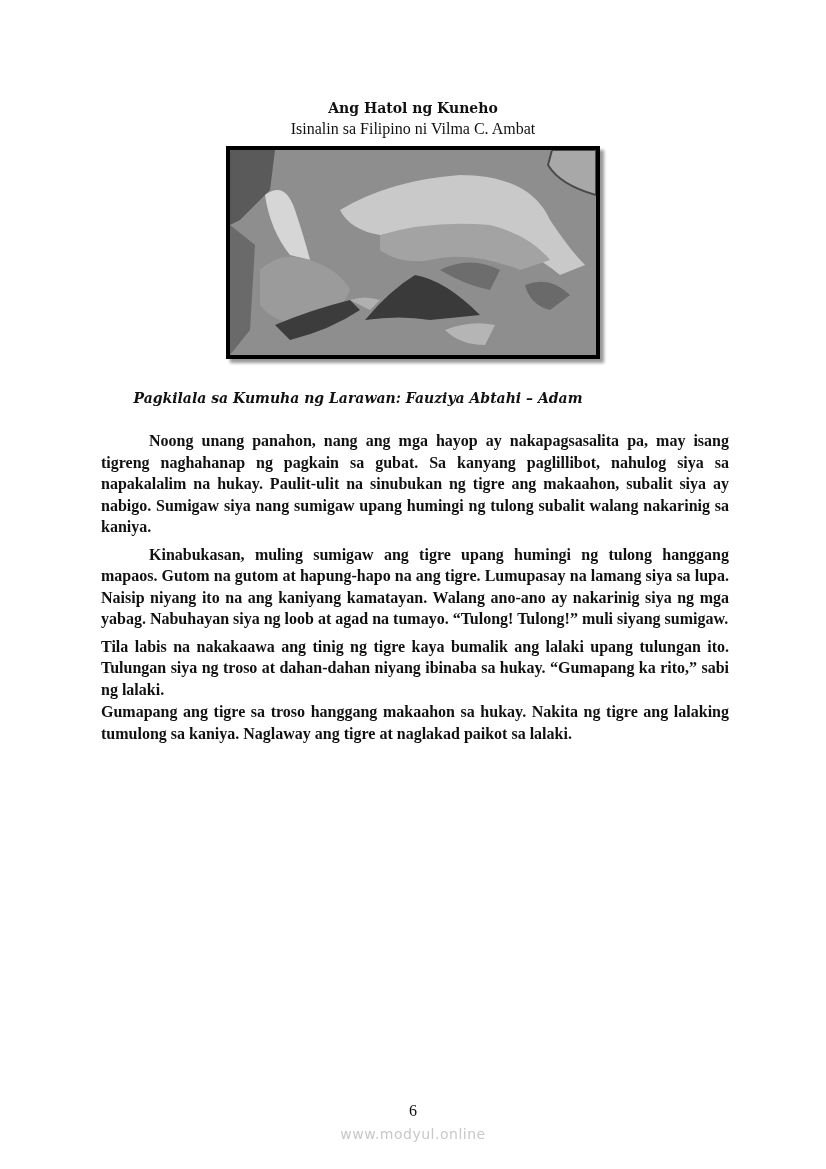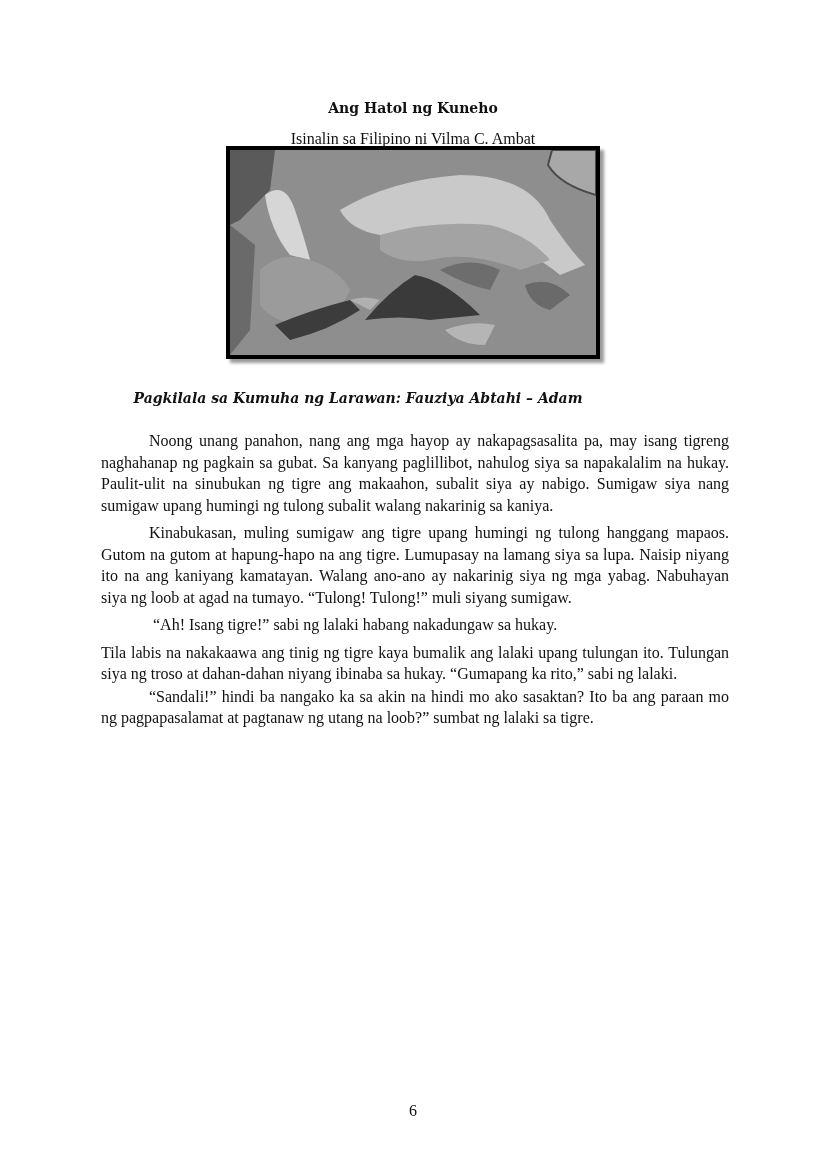--- a/index.html
+++ b/index.html
@@ -4,36 +4,36 @@
   <style>
     html, body { margin: 0; padding: 0; background: #ffffff; }
     body { width: 826px; height: 1169px; position: relative; overflow: hidden; color: #111; }
     .page { position: absolute; left: 0; top: 0; width: 826px; height: 1169px; }
     .title {
       position: absolute; top: 100px; left: 0; width: 826px; text-align: center;
       font-family: "DejaVu Serif", serif; font-weight: bold; font-size: 14px; color: #111;
     }
     .subtitle {
       position: absolute; top: 120px; left: 0; width: 826px; text-align: center;
-      font-family: "Liberation Serif", serif; font-size: 16px; color: #111; margin-top: 10px;
+      font-family: "Liberation Serif", serif; font-size: 16px; color: #111;
     }
     .photo-wrap {
       position: absolute; left: 226px; top: 146px; width: 366px; height: 205px;
       border: 4px solid #000; box-shadow: 4px 4px 3px #9a9a9a; overflow: hidden; background: #8c8c8c;
     }
     .photo-wrap svg { display: block; }
     .caption {
       position: absolute; top: 390px; left: 0; width: 716px; text-align: center;
       font-family: "DejaVu Serif", serif; font-weight: bold; font-style: italic; font-size: 14px; color: #111;
     }
     .body-text {
       position: absolute; left: 101px; top: 430px; width: 628px;
       font-family: "Liberation Serif", serif; font-size: 16px; line-height: 21.5px; color: #111;
     }
-    .body-text p { margin: 0 0 6px 0; text-align: justify; }
+    .body-text p { margin: 0 0 6px 0; text-align: justify; font-weight: bold; }
     .body-text p.indent { text-indent: 48px; }
     .body-text p.tight { margin-bottom: 1px; }
     .body-text p.small-indent { text-indent: 3px; }
     .body-text p.indent-short { text-indent: 52px; }
     .page-number {
       position: absolute; top: 1102px; left: 0; width: 826px; text-align: center;
       font-family: "Liberation Serif", serif; font-size: 16px; color: #111;
     }
     .watermark {
       position: absolute; top: 1126px; left: 0; width: 826px; text-align: center;
@@ -72,19 +72,19 @@
       <path d="M215 180 Q240 170 265 175 L255 195 Q230 195 215 180 Z" fill="#b5b5b5"></path>
       <path d="M120 150 Q135 145 150 150 L140 160 Z" fill="#b0b0b0"></path>
     </svg>
   </div>
 
   <div class="caption">Pagkilala sa Kumuha ng Larawan: Fauziya Abtahi – Adam</div>
 
   <div class="body-text">
     <p class="indent">Noong unang panahon, nang ang mga hayop ay nakapagsasalita pa, may isang tigreng naghahanap ng pagkain sa gubat. Sa kanyang paglillibot, nahulog siya sa napakalalim na hukay. Paulit-ulit na sinubukan ng tigre ang makaahon, subalit siya ay nabigo. Sumigaw siya nang sumigaw upang humingi ng tulong subalit walang nakarinig sa kaniya.</p>
     <p class="indent">Kinabukasan, muling sumigaw ang tigre upang humingi ng tulong hanggang mapaos. Gutom na gutom at hapung-hapo na ang tigre. Lumupasay na lamang siya sa lupa. Naisip niyang ito na ang kaniyang kamatayan. Walang ano-ano ay nakarinig siya ng mga yabag. Nabuhayan siya ng loob at agad na tumayo. “Tulong! Tulong!” muli siyang sumigaw.</p>
-    <p class="indent-short">“Ah! Isang tigre!” sabi ng lalaki habang nakadungaw sa hukay.</p>
     <p class="tight">Tila labis na nakakaawa ang tinig ng tigre kaya bumalik ang lalaki upang tulungan ito. Tulungan siya ng troso at dahan-dahan niyang ibinaba sa hukay. “Gumapang ka rito,” sabi ng lalaki.</p>
-    <p class="indent">“Sandali!” hindi ba nangako ka sa akin na hindi mo ako sasaktan? Ito ba ang paraan mo ng pagpapasalamat at pagtanaw ng utang na loob?” sumbat ng lalaki sa tigre.</p>
+    <p class="tight">Gumapang ang tigre sa troso hanggang makaahon sa hukay. Nakita ng tigre ang lalaking tumulong sa kaniya. Naglaway ang tigre at naglakad paikot sa lalaki.</p>
   </div>
 
   <div class="page-number">6</div>
+  <div class="watermark">www.modyul.online</div>
 </div>
 
 </body></html>

